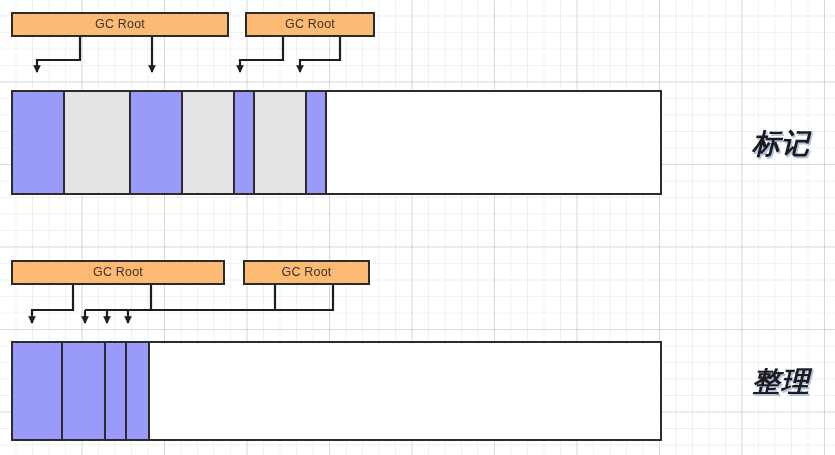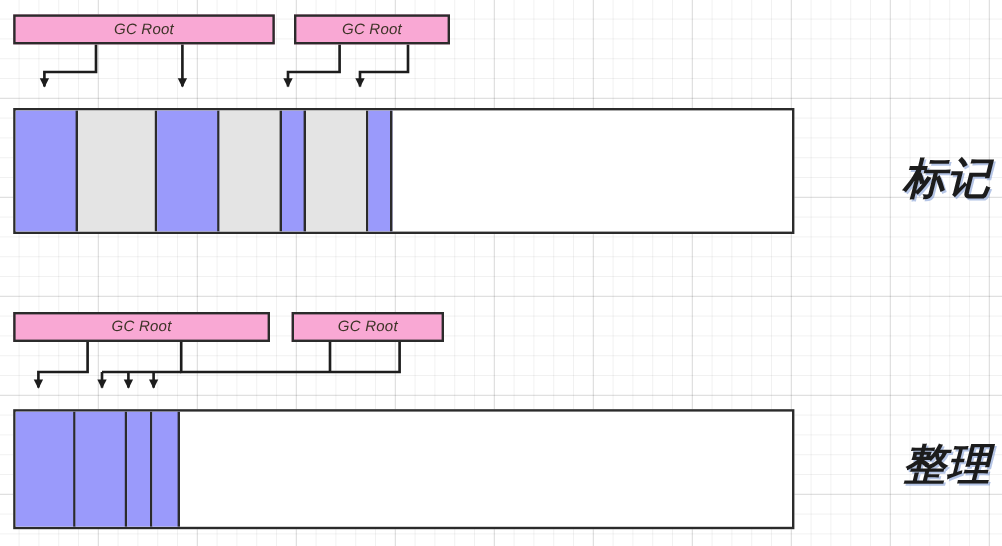--- a/index.html
+++ b/index.html
@@ -14,29 +14,28 @@
     background-size:16.5px 16.5px,16.5px 16.5px,82.5px 82.5px,82.5px 82.5px;
     background-position:-1px -1px,-1px -1px,-1px -1px,-1px -1px;
     font-family:"Liberation Sans","DejaVu Sans",sans-serif;
   }
 
   .layer{position:absolute;left:0;top:0;width:835px;height:455px;}
   svg.layer{pointer-events:none;}
 
   .gcroot{
     position:absolute;
-    background:#f9a8d4;
+    background:#fdba74;
     border:2px solid #2b2b2b;
     box-sizing:border-box;
     display:flex;align-items:center;justify-content:center;
     font-size:12.5px;
     color:#3d3327;
     letter-spacing:.2px;
     line-height:1;
-    font-style:italic;
   }
 
   .membox{
     position:absolute;
     box-sizing:border-box;
     border:2px solid #2b2b2b;
     background:#ffffff;
     overflow:hidden;
   }
   .blockstrip{position:absolute;left:0;top:0;height:100%;}
@@ -46,21 +45,21 @@
     border-right:2px solid #2b2b2b;
   }
   .blk.live{background:#9a9afb;}
   .blk.dead{background:#e4e4e4;}
 
   .philabel{
     position:absolute;
     font-family:"DejaVu Sans","Liberation Sans",sans-serif;
     font-weight:bold;
     font-style:italic;
-    font-size:36px;
+    font-size:28px;
     color:#1c1c1c;
     text-shadow:1.5px 1.5px 0 rgba(120,150,210,.55);
     white-space:nowrap;
     letter-spacing:1px;
   }
 </style>
 </head>
 <body>
 
 <svg class="layer" width="835" height="455" viewBox="0 0 835 455">

